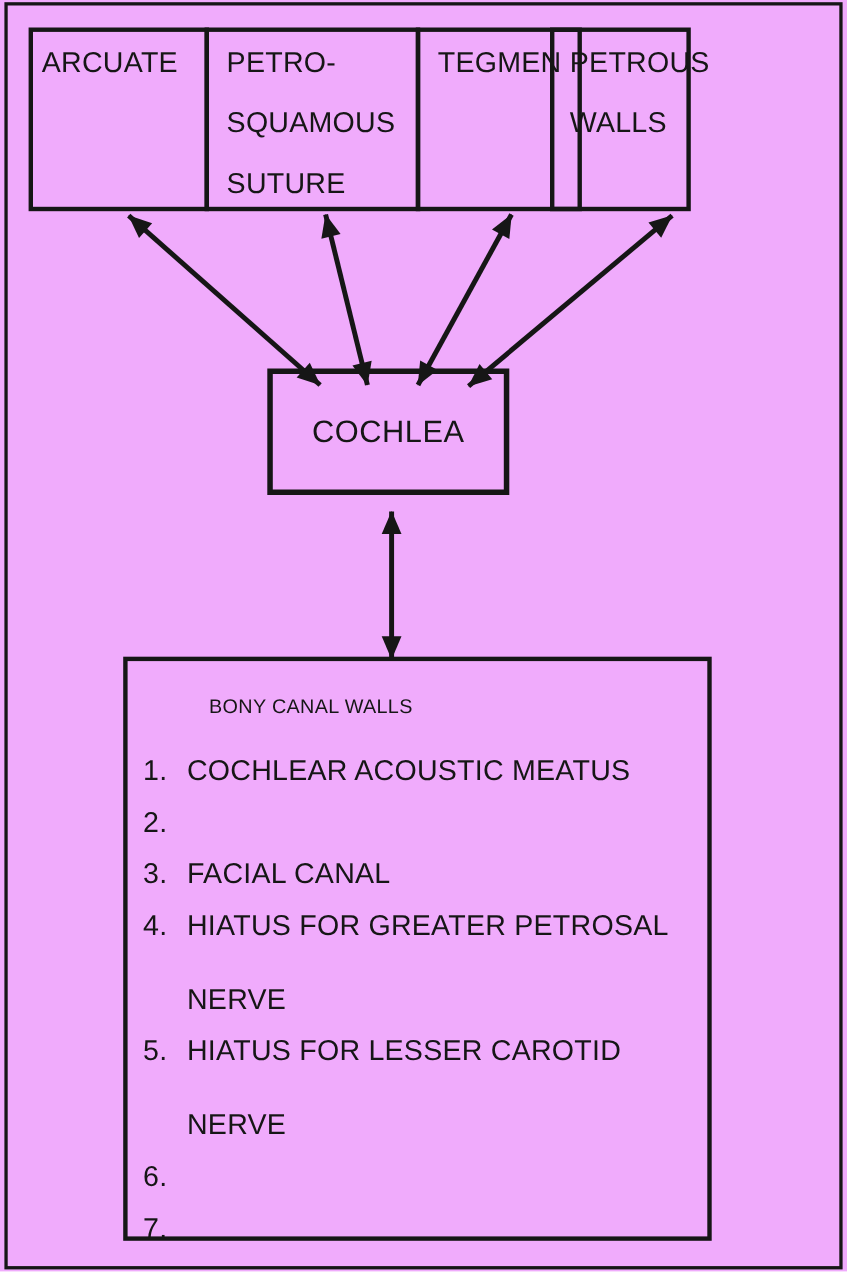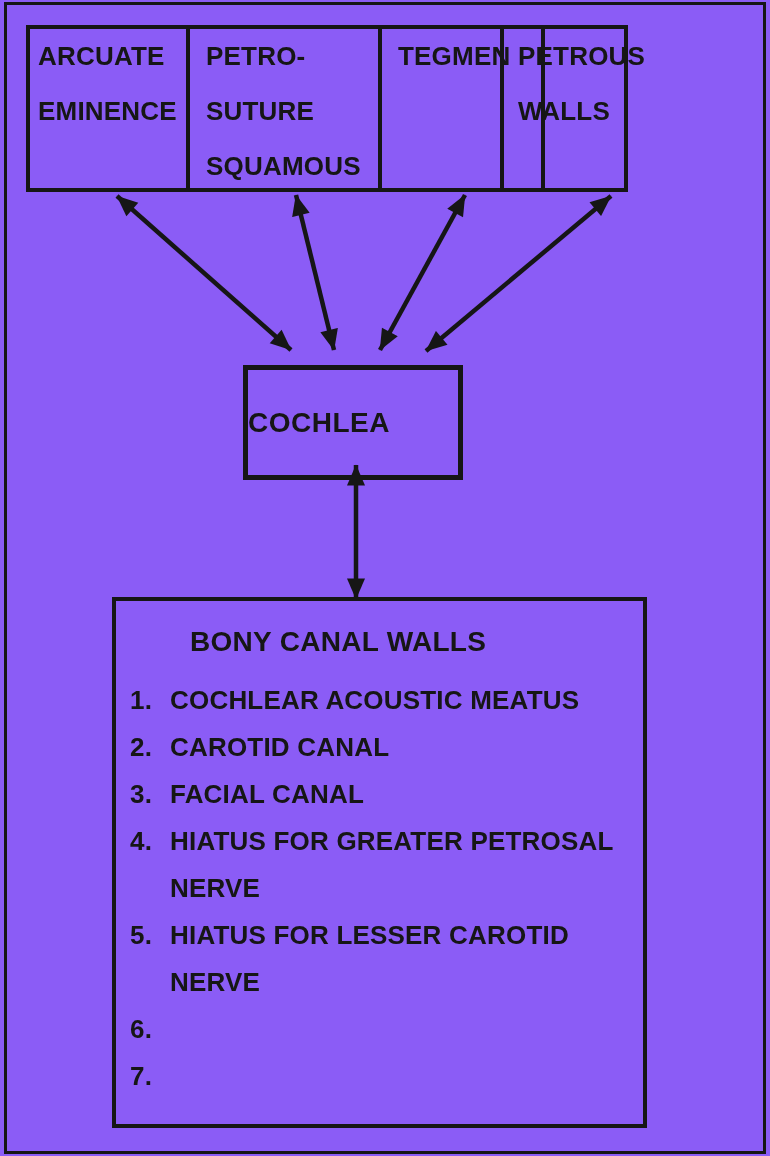--- a/index.html
+++ b/index.html
@@ -1,22 +1,22 @@
 <!DOCTYPE html>
 <html><head>
 <meta charset="utf-8">
 <style>
   html, body { margin: 0; padding: 0; background: #ffffff; }
   .stage {
     position: relative;
     width: 770px;
     height: 1156px;
-    background: #8b5cf6;
+    background: #f0abfc;
     font-family: "Liberation Sans", sans-serif;
-    font-weight: 700;
+    font-weight: 400;
     color: #161616;
     overflow: hidden;
   }
   .frame {
     position: absolute;
     left: 4px; top: 2px;
     width: 762px; height: 1152px;
     border: 3px solid #161616;
     box-sizing: border-box;
   }
@@ -29,84 +29,84 @@
     background: transparent;
     font-size: 26px;
     line-height: 55px;
     padding: 0 4px 0 10px;
     letter-spacing: 0.2px;
     white-space: nowrap;
   }
   .tbox .line { display: block; }
   #box-arcuate   { left: 26px;  width: 164px; padding-left: 8px; }
   #box-suture    { left: 186px; width: 196px; padding-left: 16px; }
-  #box-tegmen    { left: 378px; width: 167px; padding-left: 16px; }
+  #box-tegmen    { left: 378px; width: 151px; padding-left: 16px; }
   #box-apex      { left: 500px; width: 128px; padding-left: 14px; }
   .cochlea-box {
     position: absolute;
-    left: 243px; top: 365px;
+    left: 243px; top: 335px;
     width: 220px; height: 115px;
     border: 5px solid #161616;
     box-sizing: border-box;
     display: flex;
     align-items: center;
+    justify-content: center;
     font-size: 28px;
     letter-spacing: 0.5px;
   }
   .bony-box {
     position: absolute;
     left: 112px; top: 597px;
     width: 535px; height: 531px;
     border: 4px solid #161616;
     box-sizing: border-box;
   }
   .bony-title {
     padding: 24px 0 0 74px;
-    font-size: 28px;
+    font-size: 18px;
     line-height: 34px;
     letter-spacing: 0.3px;
     white-space: nowrap;
   }
   .bony-list { margin-top: 18px; }
   .bony-item {
     display: flex;
     align-items: flex-start;
     padding-left: 14px;
     font-size: 26px;
     line-height: 47px;
     letter-spacing: 0.2px;
   }
   .bony-num { width: 40px; flex: 0 0 40px; }
   .bony-text { flex: 1; white-space: nowrap; }
-  .bony-text .cont { display: block; }
+  .bony-text .cont { display: block; margin-top: 20px; }
   svg.connectors {
     position: absolute;
     left: 0; top: 0;
     pointer-events: none;
   }
   svg.connectors line {
     stroke: #161616;
     stroke-width: 4.5;
   }
 </style>
 </head>
 <body>
 
 <div class="stage">
 
   <div class="frame"></div>
 
   <div class="tbox" id="box-arcuate">
     <span class="line">ARCUATE</span>
-    <span class="line">EMINENCE</span>
   </div>
   <div class="tbox" id="box-suture">
     <span class="line">PETRO-</span>
+    <span class="line">SQUAMOUS</span>
     <span class="line">SUTURE</span>
-    <span class="line">SQUAMOUS</span>
   </div>
   <div class="tbox" id="box-tegmen">
     <span class="line">TEGMEN</span>
   </div>
   <div class="tbox" id="box-apex">
     <span class="line">PETROUS</span>
     <span class="line">WALLS</span>
   </div>
 
   <svg class="connectors" width="770" height="1156" viewBox="0 0 770 1156">
@@ -130,21 +130,20 @@
     <div class="bony-title">BONY CANAL WALLS</div>
     <div class="bony-list">
 
       <div class="bony-item">
         <span class="bony-num">1.</span>
         <span class="bony-text">COCHLEAR ACOUSTIC MEATUS</span>
       </div>
 
       <div class="bony-item">
         <span class="bony-num">2.</span>
-        <span class="bony-text">CAROTID CANAL</span>
       </div>
 
       <div class="bony-item">
         <span class="bony-num">3.</span>
         <span class="bony-text">FACIAL CANAL</span>
       </div>
 
       <div class="bony-item">
         <span class="bony-num">4.</span>
         <span class="bony-text">

